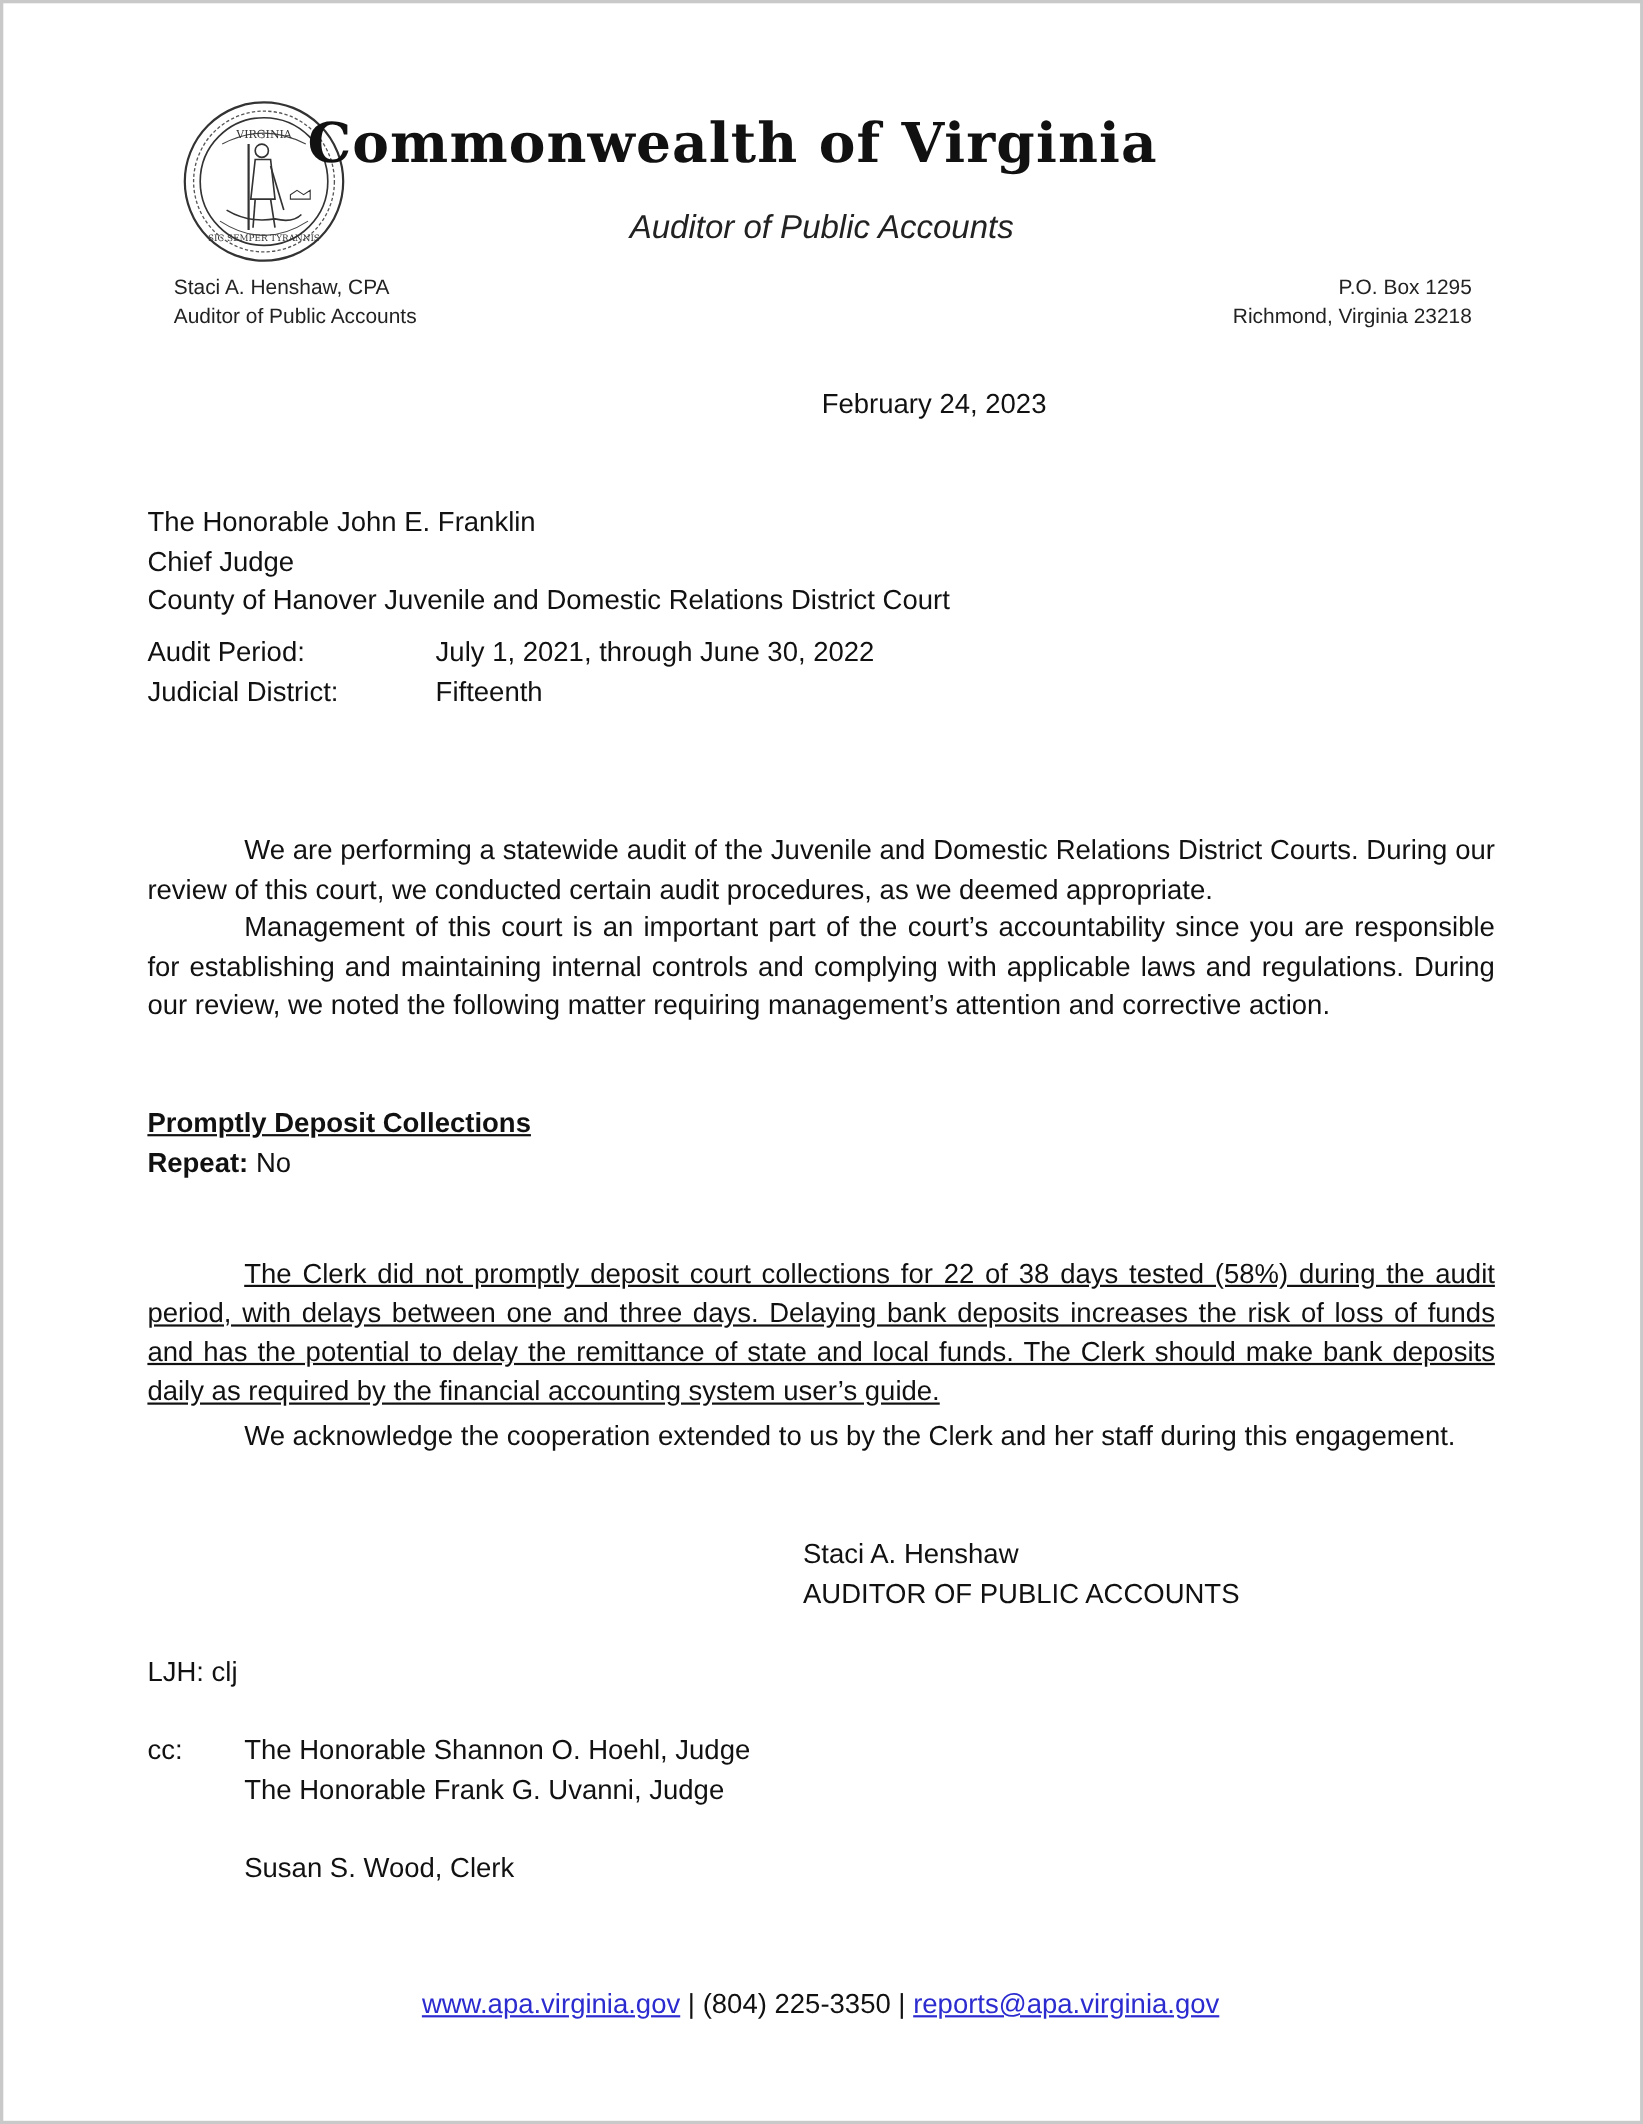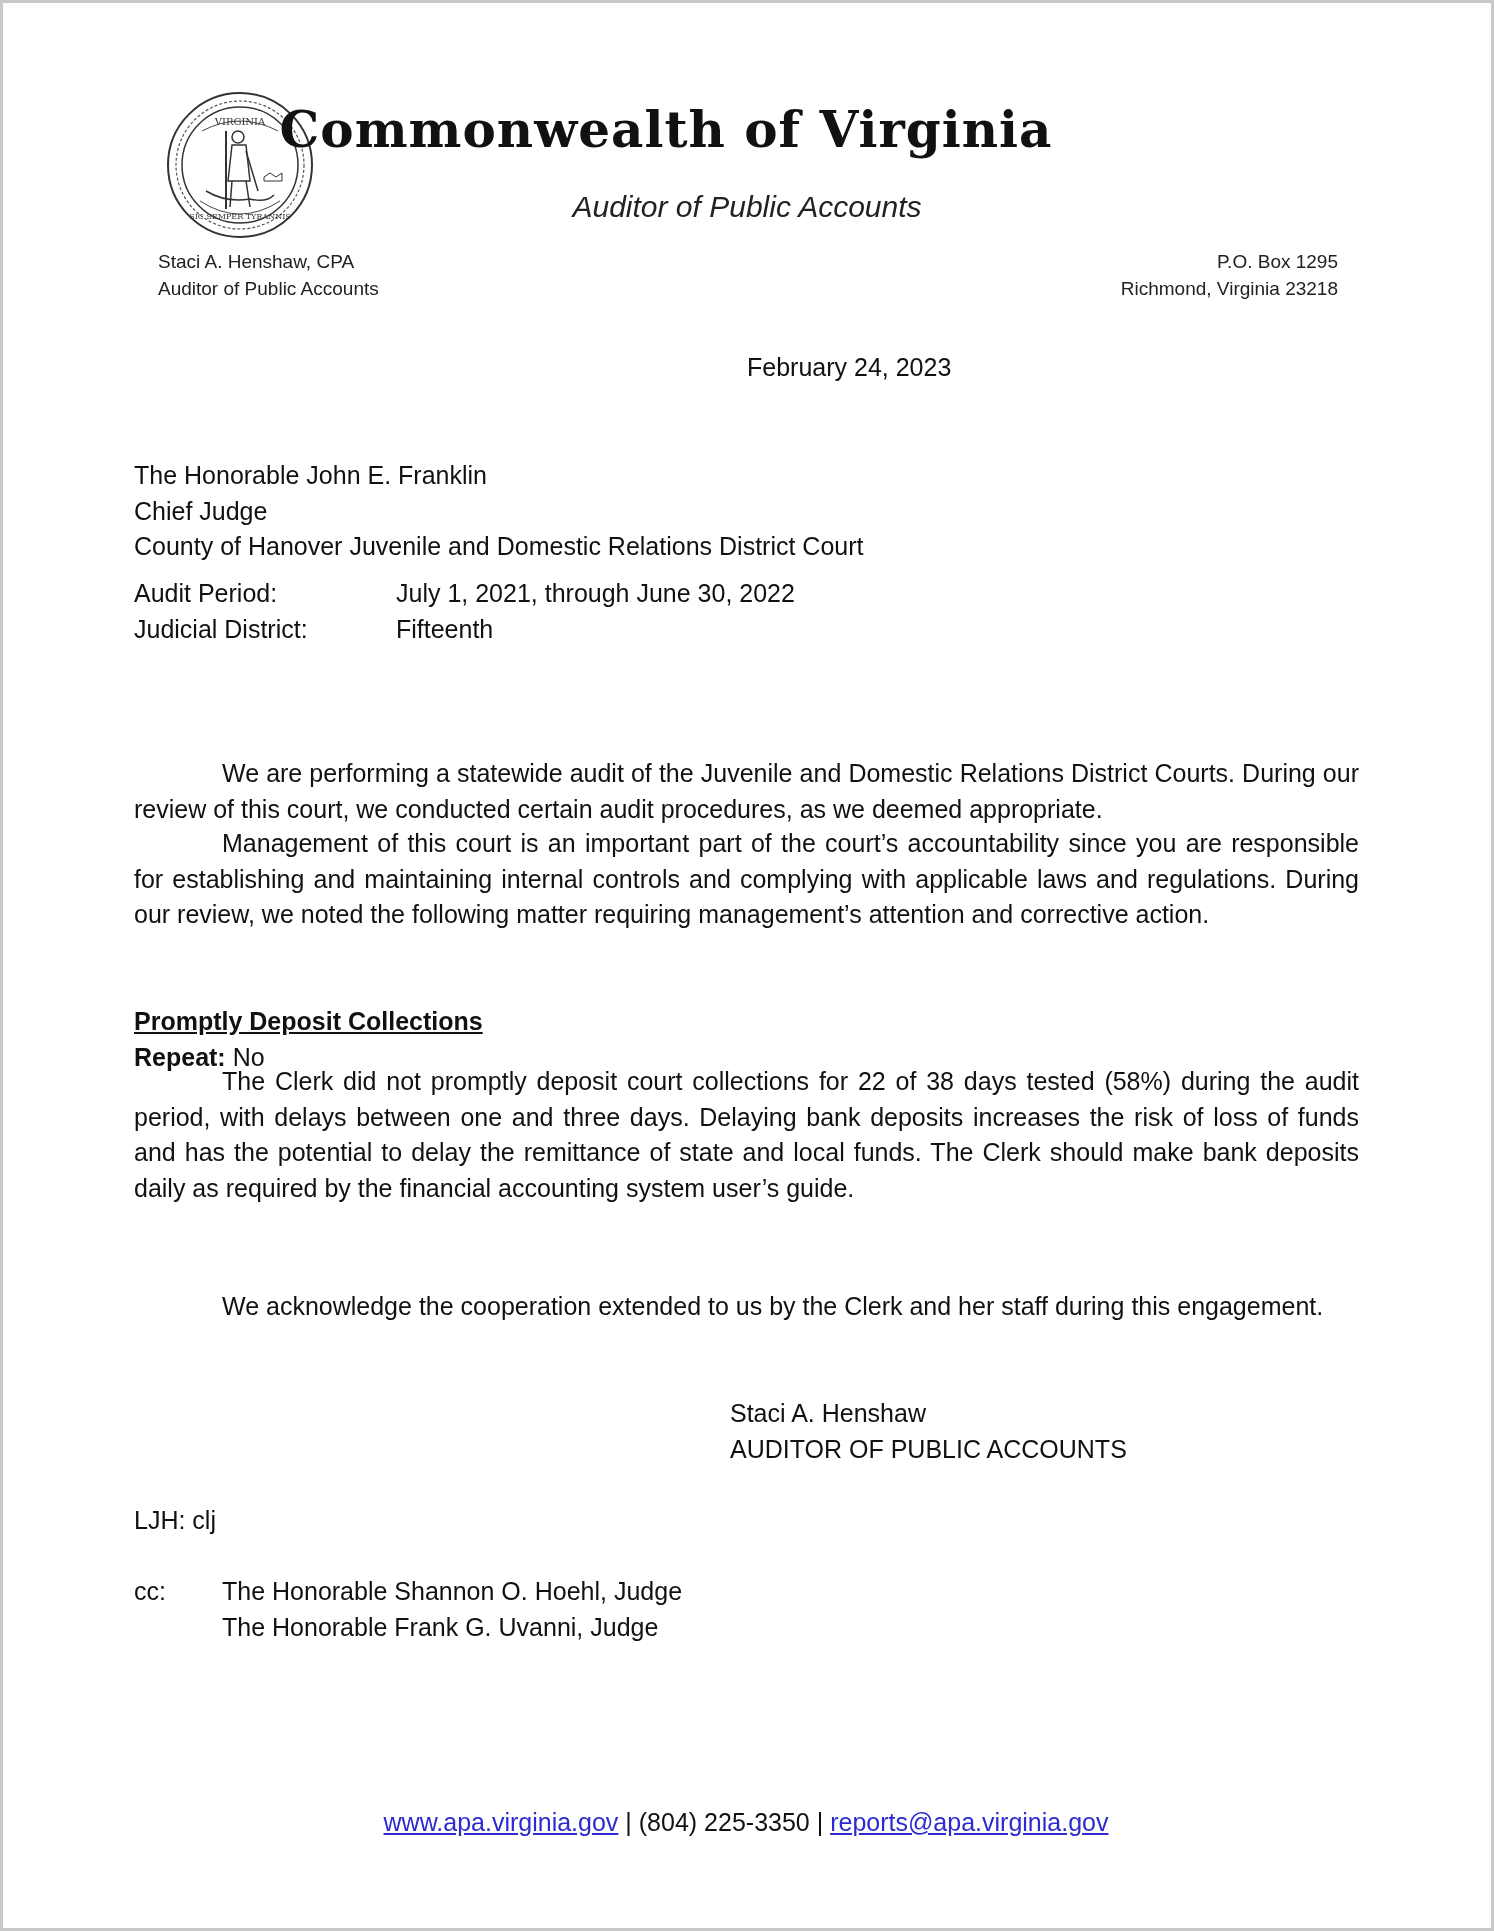--- a/index.html
+++ b/index.html
@@ -23,21 +23,21 @@
   .meta-row { display:flex; }
   .meta-label { width:262px; }
   .para { position:absolute; left:134px; width:1225px; font-size:25px; line-height:35.6px;
           text-align:justify; text-align-last:left; color:#111; white-space:normal; }
   .para .indent { display:inline-block; width:88px; }
   .p1 { top:756px; }
   .p2 { top:826px; }
   .finding-title { left:134px; top:1004px; font-weight:bold; text-decoration:underline; }
   .repeat { left:134px; top:1040px; }
   .repeat b { font-weight:bold; }
-  .p3 { top:1064px; }
+  .p3 { top:1141px;text-decoration:underline; }
   .p4 { top:1289px; }
   .sig { left:730px; top:1396px; }
   .initials { left:134px; top:1503px; }
   .cc-label { left:134px; top:1574px; }
   .cc-list { left:222px; top:1574px; }
   .cc-gap { height:35.6px; }
   .footer { position:absolute; left:0; width:1492px; top:1808px; text-align:center; font-size:25px; color:#111; }
   .footer a { color:#2b2bd0; text-decoration:underline; }
 </style>
 </head>
@@ -111,20 +111,21 @@
   <div>AUDITOR OF PUBLIC ACCOUNTS</div>
 </div>
 
 <div class="abs body-text initials">LJH: clj</div>
 
 <div class="abs body-text cc-label">cc:</div>
 <div class="abs body-text cc-list">
   <div>The Honorable Shannon O. Hoehl, Judge</div>
   <div>The Honorable Frank G. Uvanni, Judge</div>
   <div class="cc-gap"></div>
+  <div>Susan S. Wood, Clerk</div>
 </div>
 
 <div class="footer">
   <a style="color: rgb(43, 43, 208);">www.apa.virginia.gov</a>
   <span>|</span>
   <span>(804) 225-3350</span>
   <span>|</span>
   <a style="color: rgb(43, 43, 208);">reports@apa.virginia.gov</a>
 </div>
 

